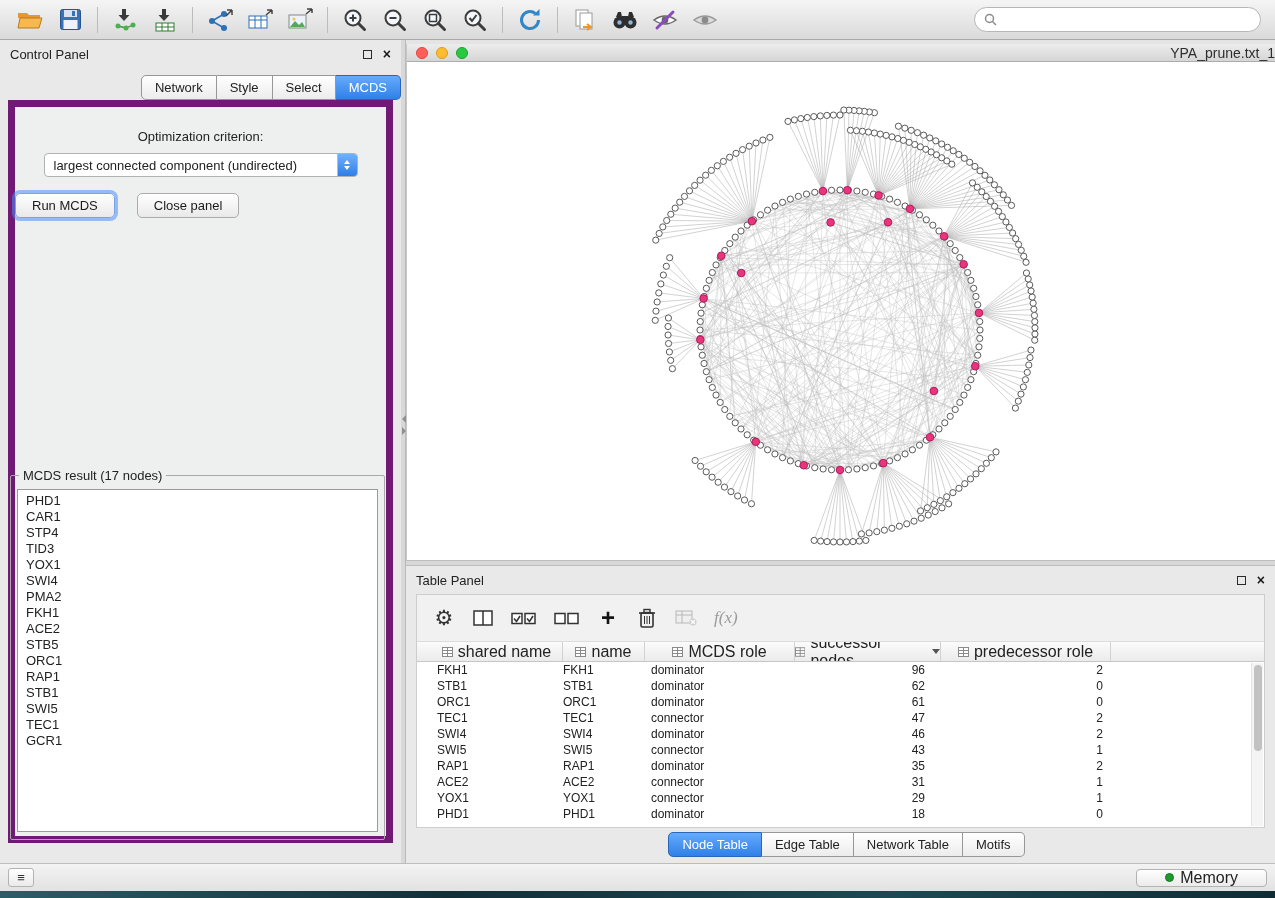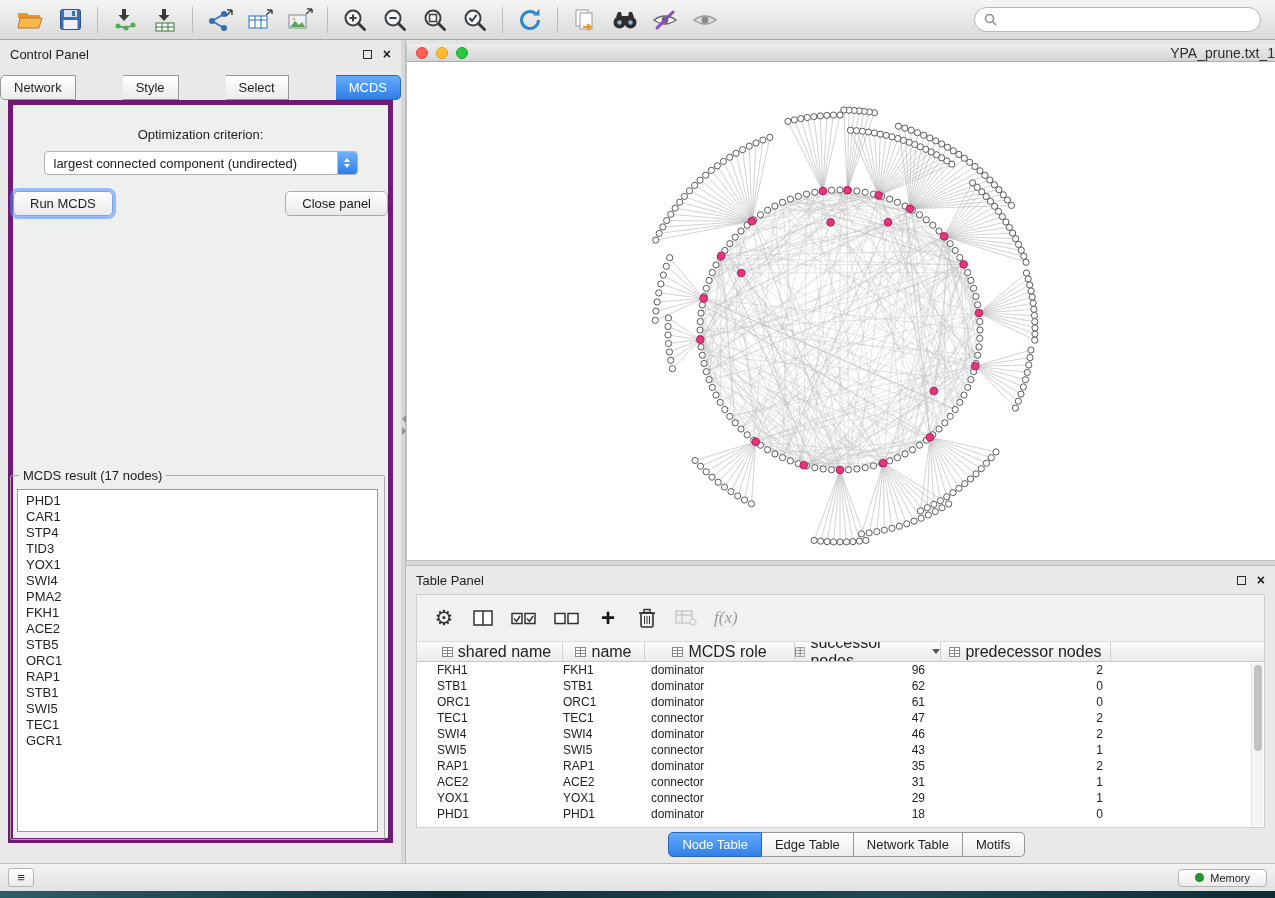--- a/index.html
+++ b/index.html
@@ -23,37 +23,37 @@
   .v-splitter .handle{position:absolute;left:0;top:372px;width:5px;height:26px;display:flex;flex-direction:column;align-items:center;justify-content:center;gap:4px}
   .tri-l{width:0;height:0;border-top:4px solid transparent;border-bottom:4px solid transparent;border-right:4px solid #8f8f8f}
   .tri-r{width:0;height:0;border-top:4px solid transparent;border-bottom:4px solid transparent;border-left:4px solid #8f8f8f}
   .h-splitter{position:absolute;left:406px;top:560px;right:0;height:6px;background:#d8d8d8;border-top:1px solid #bdbdbd;border-bottom:1px solid #bdbdbd}
 
   .panel-title{height:26px;display:flex;align-items:center;padding:2px 10px 0 10px;font-size:13px}
   .win-btns{margin-left:auto;display:flex;align-items:center;gap:11px}
   .float-box{width:9px;height:9px;border:1.5px solid #2b2b2b;background:transparent}
   .close-x{font-size:14px;font-weight:bold;color:#1c1c1c;line-height:10px}
 
-  .seg{display:flex;justify-content:space-between;margin-top:9px}
+  .seg{display:flex;justify-content:flex-end;margin-top:9px}
   .seg .tab{padding:4px 13px;background:linear-gradient(#ffffff,#ececec);border:1px solid #979797;
     border-left:none;font-size:13px;color:#222}
   .seg .tab:first-child{border-left:1px solid #979797;border-radius:5px 0 0 5px}
   .seg .tab:last-child{border-radius:0 5px 5px 0}
   .seg .tab.active{background:linear-gradient(#66abfd,#2f80e8);border-color:#2a66b8;color:#fff}
 
-  .cp-content{position:absolute;left:8px;right:8px;top:60px;bottom:20px;background:#eef0f0;border:5px solid #701a75}
+  .cp-content{position:absolute;left:8px;right:8px;top:60px;bottom:20px;background:#eef0f0;border:7px solid #701a75}
   .opt-label{margin-top:22px;text-align:center;font-size:13px}
   .dropdown{width:314px;height:24px;margin:9px auto 0 auto;background:#fff;border:1px solid #b2b2b2;
     border-radius:4px;display:flex;align-items:center;overflow:hidden}
   .dropdown .val{flex:1;padding:0 9px;font-size:13px;white-space:nowrap}
   .dropdown .cap{width:20px;align-self:stretch;background:linear-gradient(#72b1fc,#2e7ee8);
     display:flex;flex-direction:column;align-items:center;justify-content:center;gap:2px;border-left:1px solid #9ec2ef}
   .cap .up{width:0;height:0;border-left:3.5px solid transparent;border-right:3.5px solid transparent;border-bottom:4.5px solid #fff}
   .cap .dn{width:0;height:0;border-left:3.5px solid transparent;border-right:3.5px solid transparent;border-top:4.5px solid #fff}
-  .btn-row{display:flex;justify-content:space-between;gap:7px;margin-top:16px}
+  .btn-row{display:flex;justify-content:flex-start;gap:22px;margin-top:16px}
   .btn{padding:4px 16px;font-size:13px;color:#1b1b1b;background:linear-gradient(#ffffff,#e9e9e9);
     border:1px solid #ababab;border-radius:5px}
   .btn.focused{box-shadow:0 0 0 3px rgba(77,144,254,.55);border-color:#7aa4e8}
 
   .mcds-fieldset{position:absolute;left:10px;right:16px;top:428px;bottom:23px;border:1px solid #a9a9a9;
     border-radius:2px;margin:0;padding:2px}
   .mcds-fieldset legend{font-size:13px;padding:0 4px;margin-left:6px}
   .mcds-list{position:absolute;left:6px;right:6px;top:6px;bottom:7px;background:#fff;border:1px solid #9b9b9b;
     overflow:hidden;padding:3px 0}
   .mcds-item{height:16px;line-height:16px;font-size:13px;padding-left:8px}
@@ -94,21 +94,21 @@
   .vthumb{position:absolute;left:1.5px;top:2px;width:8px;height:86px;background:#c2c2c2;border-radius:4px}
 
   .tp-tabs{position:absolute;left:12px;right:0;bottom:6px;display:flex;justify-content:center}
 
   
   .statusbar{position:absolute;left:0;right:0;bottom:7px;height:28px;background:linear-gradient(#f3f3f3,#e2e2e2);
     border-top:1px solid #bdbdbd;display:flex;align-items:center;padding:0 8px}
   .sq-btn{width:26px;height:19px;border:1px solid #b3b3b3;border-radius:3px;background:linear-gradient(#fff,#ebebeb);
     display:flex;align-items:center;justify-content:center;font-size:13px;color:#333}
   .mem-btn{margin-left:auto;height:18px;border:1px solid #b3b3b3;border-radius:4px;background:linear-gradient(#fff,#ebebeb);
-    display:flex;align-items:center;gap:6px;padding:0 16px;font-size:11px}
+    display:flex;align-items:center;gap:6px;padding:0 28px;font-size:16px}
   .mem-dot{width:9px;height:9px;border-radius:50%;background:#1f9a2e;border:1px solid #157a22}
   .desktop{position:absolute;left:0;right:0;bottom:0;height:7px;
     background:linear-gradient(90deg,#2a5e66,#122f38 35%,#1c4a52 70%,#0f2c34)}
 </style>
 </head>
 <body>
 
 <div class="app">
 
   <div class="toolbar">
@@ -1260,21 +1260,21 @@
           <span>successor nodes</span>
           <span class="sort-dn"></span>
         </div>
         <div class="th c4">
           <svg width="11" height="10" viewBox="0 0 11 10">
               <rect x="0.5" y="0.5" width="10" height="9" fill="#fff" stroke="#8a8a8a"></rect>
               <line x1="0.5" y1="3.5" x2="10.5" y2="3.5" stroke="#8a8a8a"></line>
               <line x1="0.5" y1="6.5" x2="10.5" y2="6.5" stroke="#8a8a8a"></line>
               <line x1="5.5" y1="0.5" x2="5.5" y2="9.5" stroke="#8a8a8a"></line>
             </svg>
-          <span>predecessor nodes</span>
+          <span>predecessor role</span>
         </div>
       </div>
 
       <div class="tbody">
           <div class="trow">
             <div class="tcell c0">FKH1</div>
             <div class="tcell c1">FKH1</div>
             <div class="tcell c2">dominator</div>
             <div class="tcell c3">96</div>
             <div class="tcell c4">2</div>

